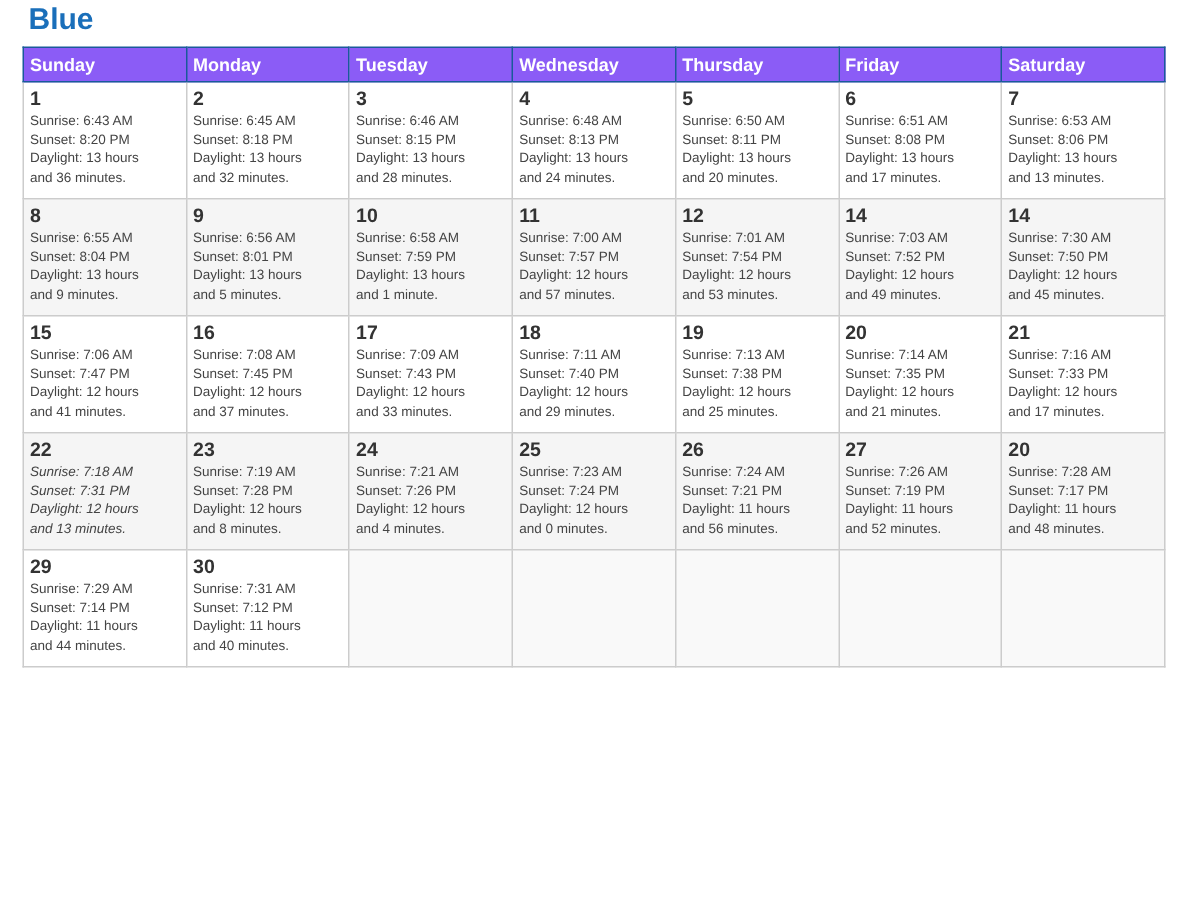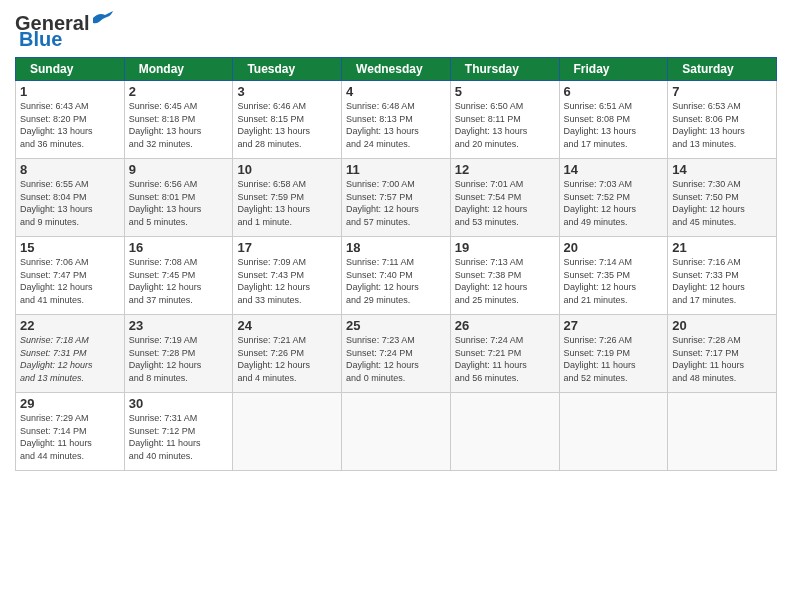--- a/index.html
+++ b/index.html
@@ -38,25 +38,25 @@
     .location {
       font-size: 14px;
       color: #555;
     }
     table {
       width: 100%;
       border-collapse: collapse;
       table-layout: fixed;
     }
     thead tr th {
-      background: #15803d;
+      background: #8b5cf6;
       color: #fff;
       font-size: 12px;
       font-weight: bold;
-      padding: 4px 14px;
+      padding: 4px 4px;
       text-align: left;
       border: 1px solid #1a5a9a;
       margin-left: 32px;
     }
     tbody tr td {
       border: 1px solid #ccc;
       vertical-align: top;
       padding: 3px 4px;
       font-size: 9.5px;
       color: #333;
@@ -83,26 +83,20 @@
     td.empty {
       background: #f9f9f9 !important;
     }
   </style>
 </head>
 <body>
 
 <div class="page">
   <div class="header">
     <div class="logo">
-      <div style="display:flex;align-items:center;">
-        <span style="font-size:20px;font-weight:bold;color:#333;">General</span>
-        <svg width="22" height="16" viewBox="0 0 22 16" style="margin-left:2px;margin-bottom:10px;">
-          <path d="M2,8 Q8,2 14,5 Q18,3 22,1 Q20,6 16,7 Q12,8 8,12 Q5,14 2,13 Z" fill="#1a6fba"></path>
-        </svg>
-      </div>
       <span style="font-size:20px;font-weight:bold;color:#1a6fba;margin-top:-8px;margin-left:4px;">Blue</span>
     </div>
     <div class="title-block">
       <div class="month-title"></div>
       <div class="location"></div>
     </div>
   </div>
 
   <table>
     <thead>

